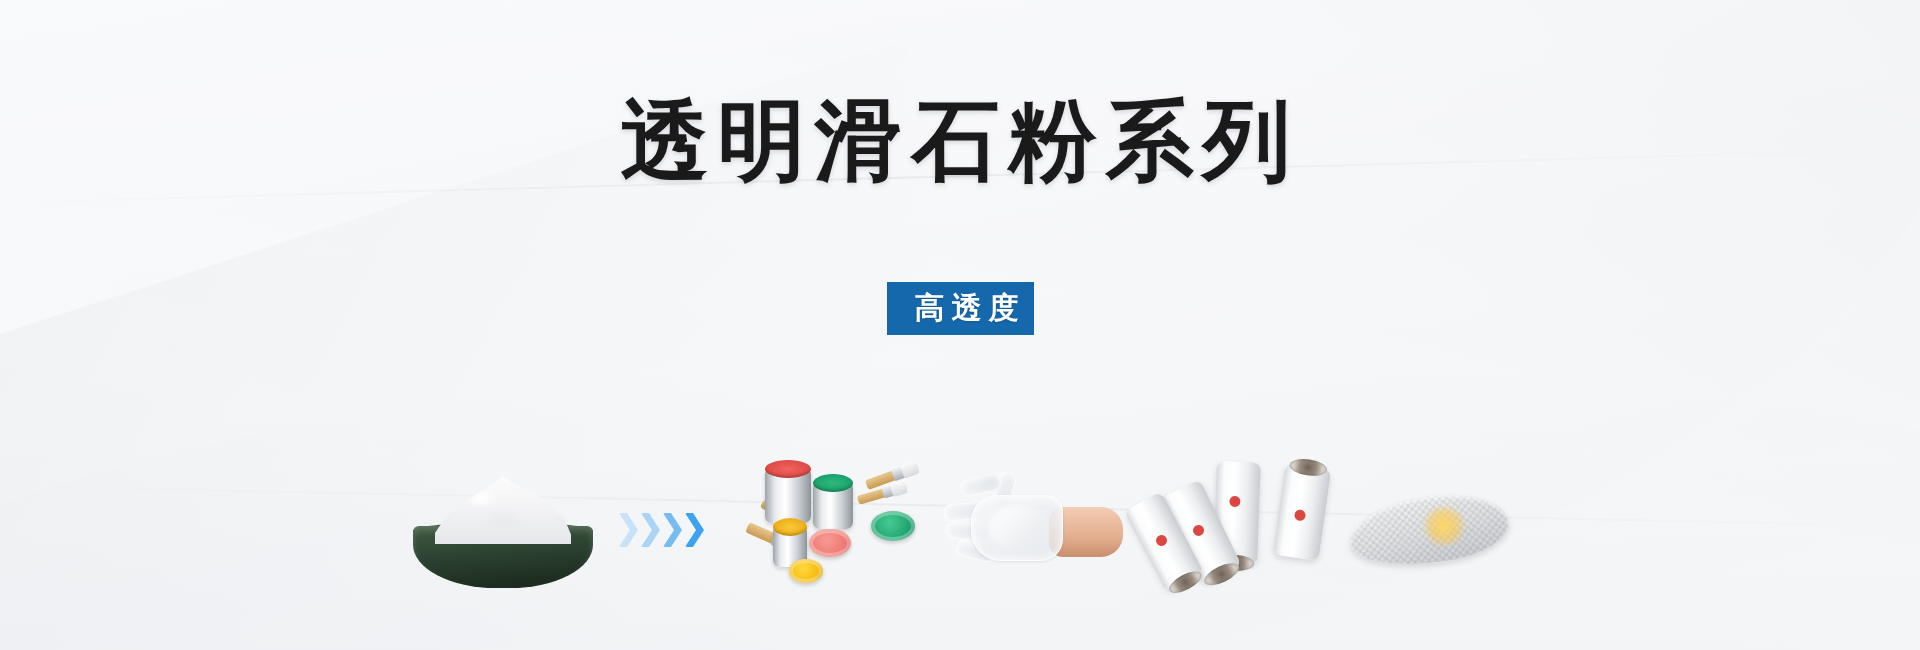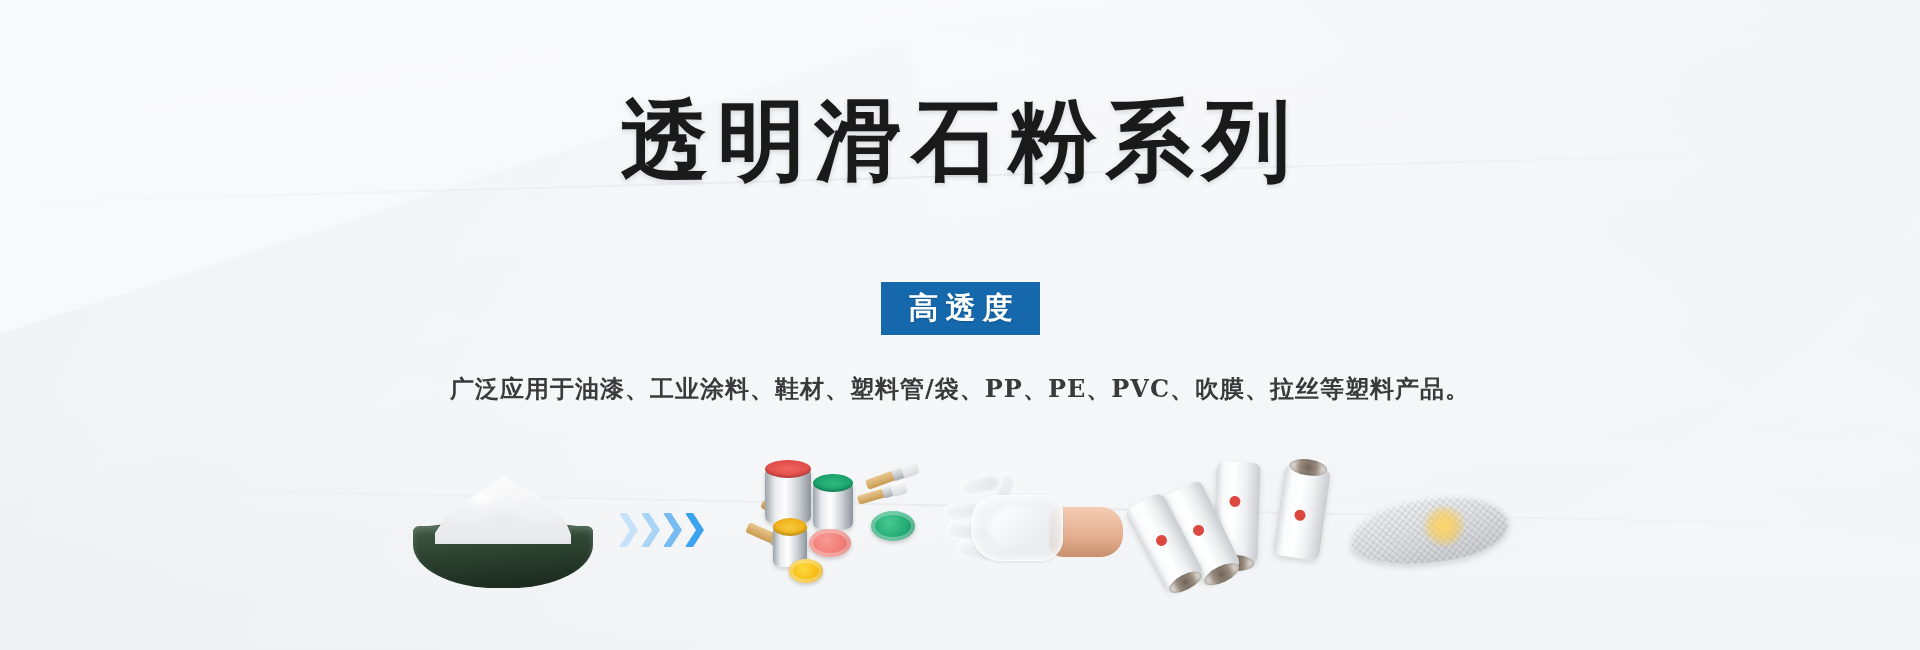--- a/index.html
+++ b/index.html
@@ -96,21 +96,21 @@
     gap:40px;
   }
   .badge {
     background:#1568ab;
     color:#ffffff;
     font-family:"DejaVu Serif","Liberation Serif", serif;
     font-weight:bold;
     font-size:30px;
     line-height:30px;
     letter-spacing:7px;
-    padding:11px 20px 12px 28px;
+    padding:11px 8px 12px 28px;
     white-space:nowrap;
     text-shadow:0 1px 2px rgba(0,0,0,.18);
   }
 
   .subtitle {
     position:absolute;
     top:374px; left:0; width:1920px;
     text-align:center;
     font-family:"DejaVu Serif","Liberation Serif", serif;
     font-weight:bold;
@@ -296,21 +296,20 @@
   <div class="swoosh sw7"></div>
 
   <div class="content">
 
     <div class="title">透明滑石粉系列</div>
 
     <div class="badges">
       <div class="badge">高透度</div>
     </div>
 
-    <div class="subtitle">广泛应用于油漆、工业涂料、鞋材、塑料管/袋、PP、PE、PVC、吹膜、拉丝等塑料产品。</div>
 
     <div class="strip">
 
       <div class="cell bowl-wrap">
         <div class="powder-spill"></div>
         <div class="bowl-rim"></div>
         <div class="bowl"></div>
         <div class="powder"></div>
       </div>
 

